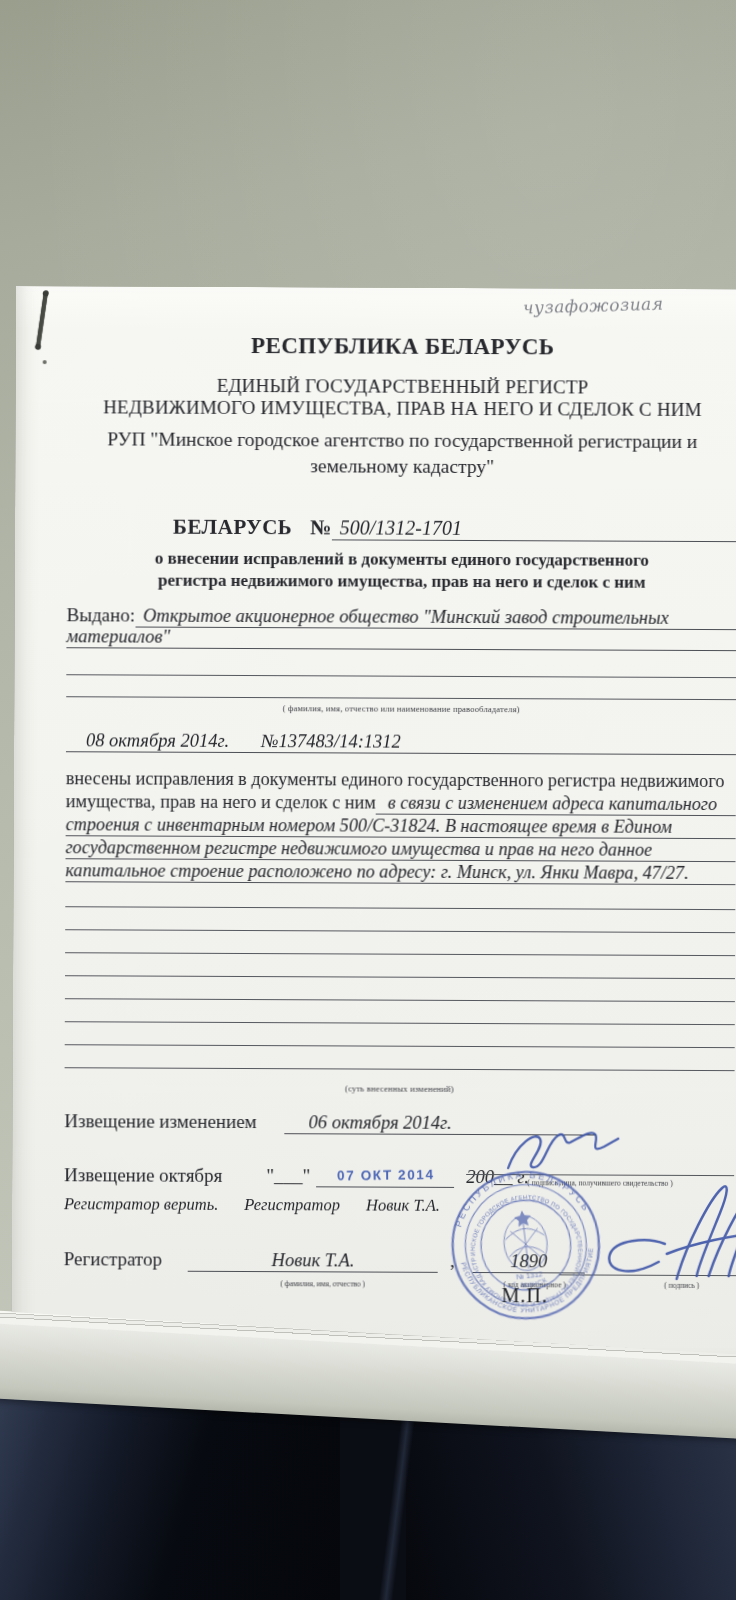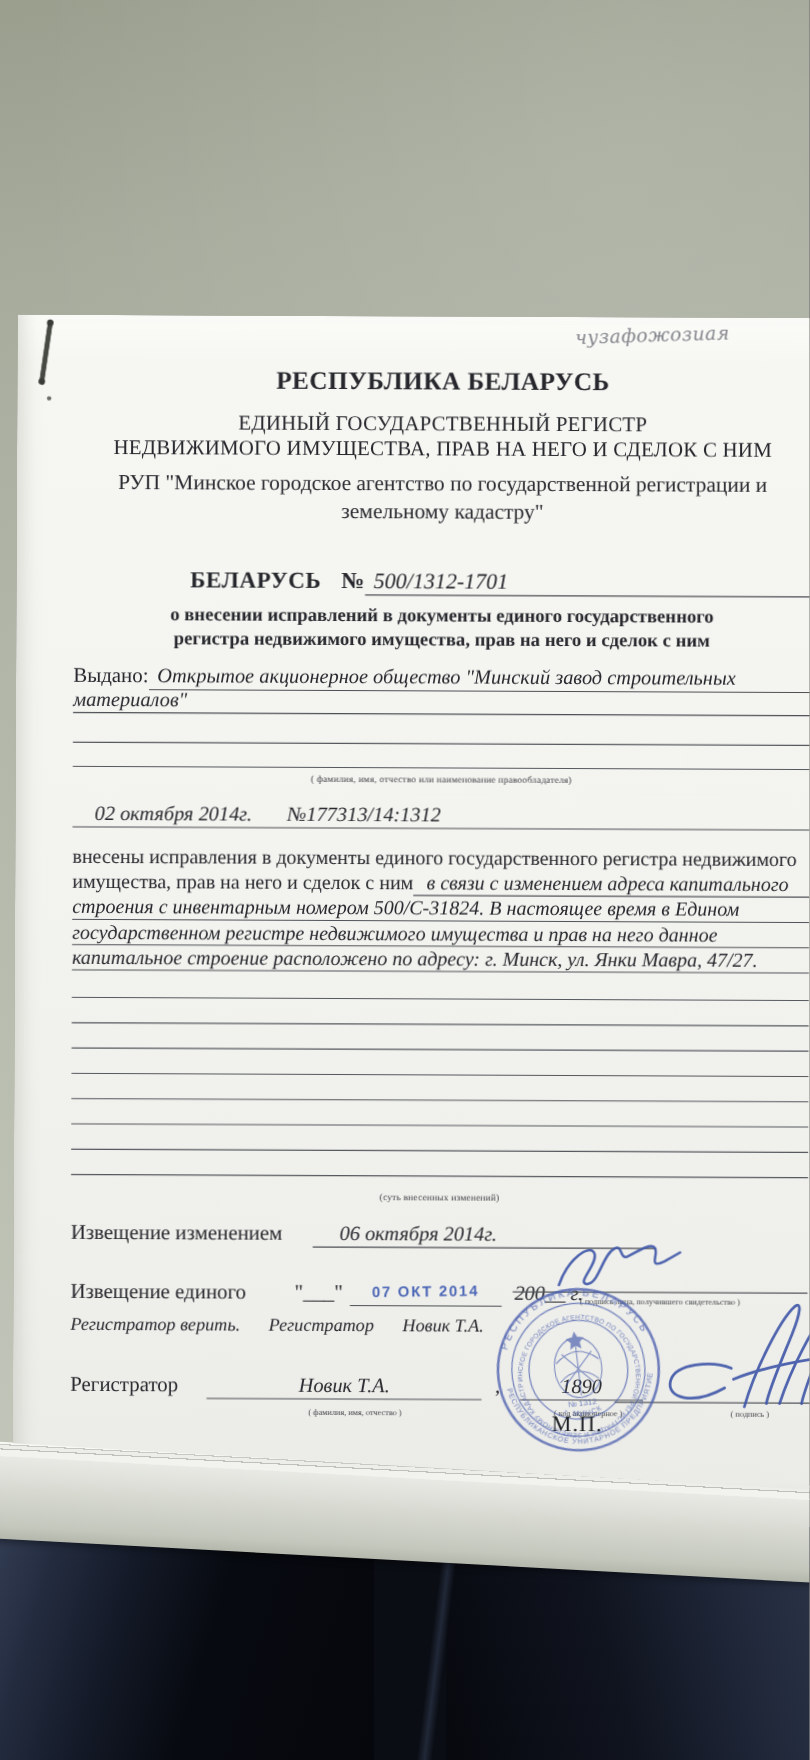--- a/index.html
+++ b/index.html
@@ -105,22 +105,22 @@
       </div>
       <div class="row" style="top:340px">
         <span class="fillu val" style="padding-left:0">материалов"</span>
       </div>
       <div class="rule" style="top:388px"></div>
       <div class="rule" style="top:410px"></div>
       <div class="cap" style="top:416px">( фамилия, имя, отчество или наименование правообладателя)</div>
 
       <div class="row" style="top:444px">
         <span class="fillu" style="display:flex;gap:32px;padding-left:20px">
-          <span class="val">02 октября 2014г.</span>
-          <span class="val">№177313/14:1312</span>
+          <span class="val">08 октября 2014г.</span>
+          <span class="val">№137483/14:1312</span>
         </span>
       </div>
 
       <div class="pline" style="top:481px">внесены исправления в документы единого государственного регистра недвижимого</div>
       <div class="pline" style="top:504px">
         <span>имущества, прав на него и сделок с ним</span>
         <span class="pfill ub" style="padding-left:12px">в связи с изменением адреса капитального</span>
       </div>
       <div class="pline" style="top:527px">
         <span class="pfill ub">строения с инвентарным номером 500/С-31824. В настоящее время в Едином</span>
@@ -142,21 +142,21 @@
       <div class="rule" style="top:781px"></div>
 
       <div class="cap" style="top:796px">(суть внесенных изменений)</div>
 
       <div class="row" style="top:824px">
         <span class="lbl">Извещение изменением</span>
         <span class="uline val" style="width:288px;margin-left:28px;padding-left:24px">06 октября 2014г.</span>
       </div>
 
       <div class="row" style="top:878px">
-        <span class="lbl">Извещение единого</span>
+        <span class="lbl">Извещение октября</span>
         <span class="lbl" style="margin-left:44px">"___"</span>
         <span class="uline" style="width:138px;margin-left:6px;text-align:center"><span class="bluedate">07 ОКТ 2014</span></span>
         <span class="val" style="margin-left:12px">200__ г.</span>
       </div>
 
       <svg class="sig" style="left:428px;top:838px" width="160" height="52" viewBox="0 0 160 52">
         <g fill="none" stroke="#3d55a8" stroke-width="2.3" stroke-linecap="round" opacity=".9">
           <path d="M16 42 C 24 18, 44 4, 48 13 C 52 22, 32 40, 41 41 C 52 42, 55 15, 66 9 C 74 4, 71 19, 78 16 C 88 11, 99 3, 103 8 C 107 13, 96 28, 112 20 L 126 12"></path>
         </g>
       </svg>

